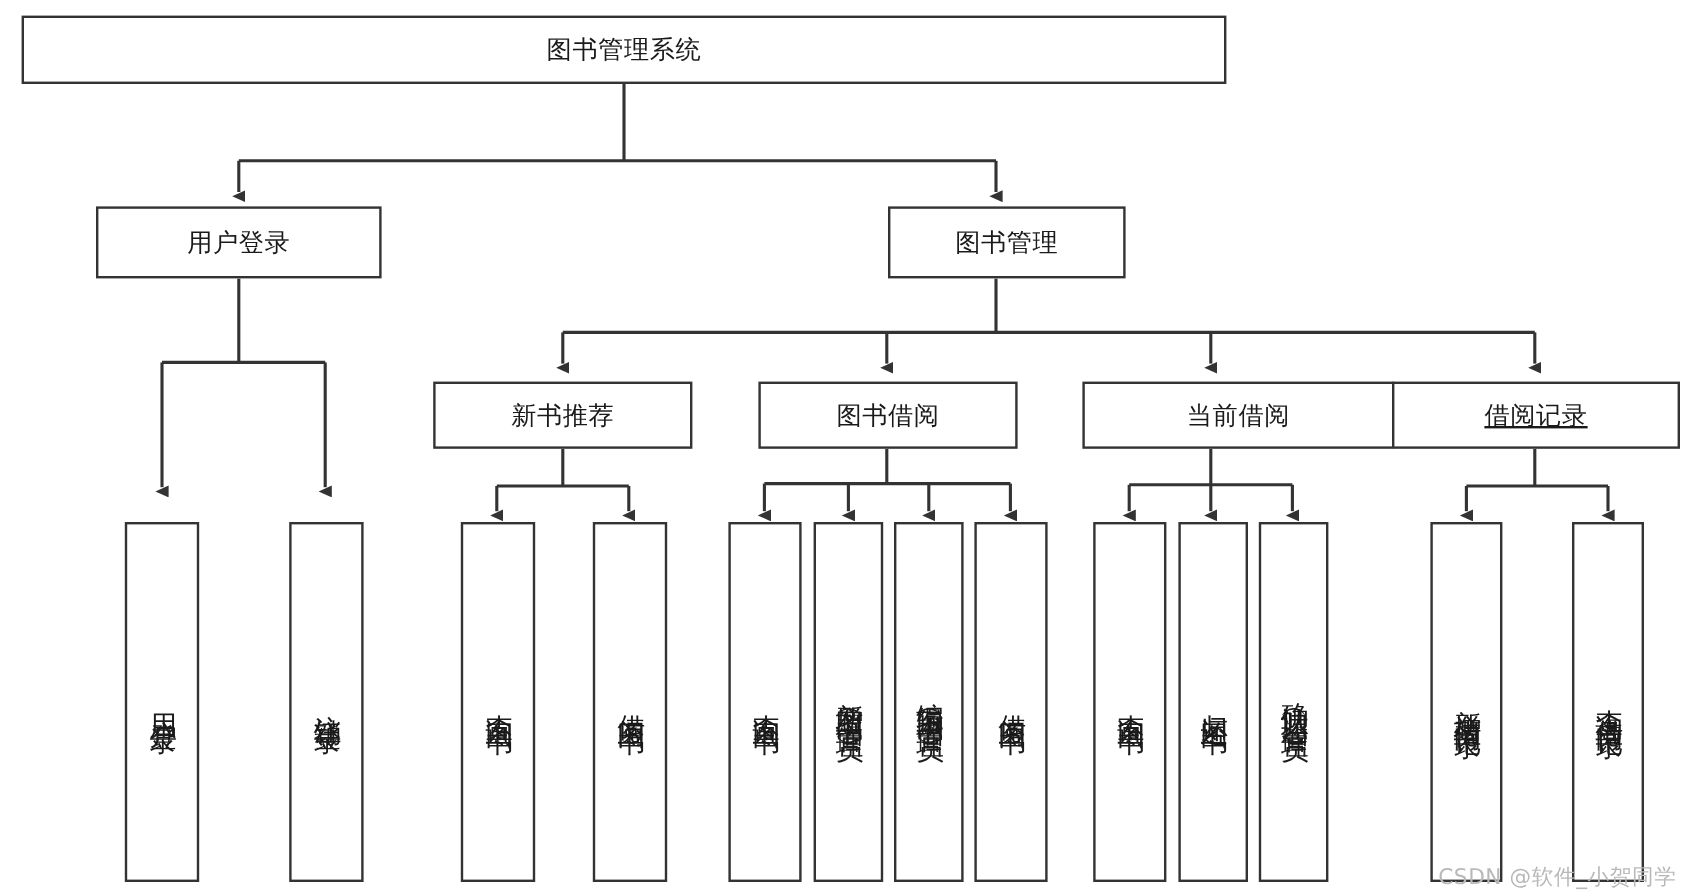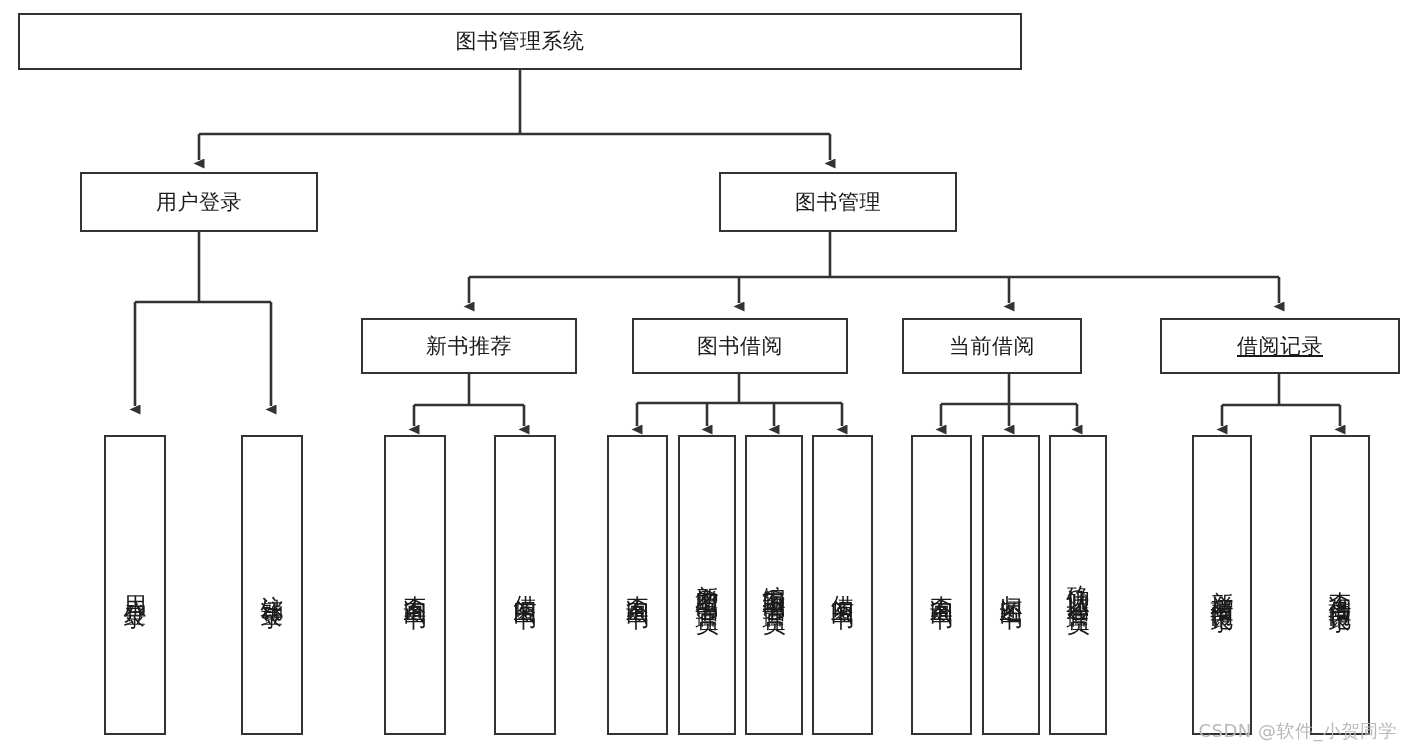--- a/index.html
+++ b/index.html
@@ -132,31 +132,31 @@
     </g>
   </svg>
 
   <div class="node horiz root" style="left:18px; top:13px; width:1004px; height:57px;">
     <span class="label">图书管理系统</span>
   </div>
 
   <div class="node horiz" style="left:80px; top:172px; width:238px; height:60px;">
     <span class="label">用户登录</span>
   </div>
-  <div class="node horiz" style="left:719px; top:172px; width:238px; height:60px;">
+  <div class="node horiz" style="left:740px; top:172px; width:198px; height:60px;">
     <span class="label">图书管理</span>
   </div>
 
   <div class="node horiz" style="left:632px; top:318px; width:216px; height:56px;">
     <span class="label">图书借阅</span>
   </div>
   <div class="node horiz" style="left:361px; top:318px; width:216px; height:56px;">
     <span class="label">新书推荐</span>
   </div>
-  <div class="node horiz" style="left:902px; top:318px; width:180px; height:56px;">
+  <div class="node horiz" style="left:902px; top:318px; width:260px; height:56px;">
     <span class="label">当前借阅</span>
   </div>
   <div class="node horiz" style="left:1160px; top:318px; width:240px; height:56px;text-decoration:underline;">
     <span class="label">借阅记录</span>
   </div>
 
   <div class="node vert" style="left:104px; top:435px; width:62px; height:300px;">
     <span class="label">用户登录</span>
   </div>
   <div class="node vert" style="left:241px; top:435px; width:62px; height:300px;">

